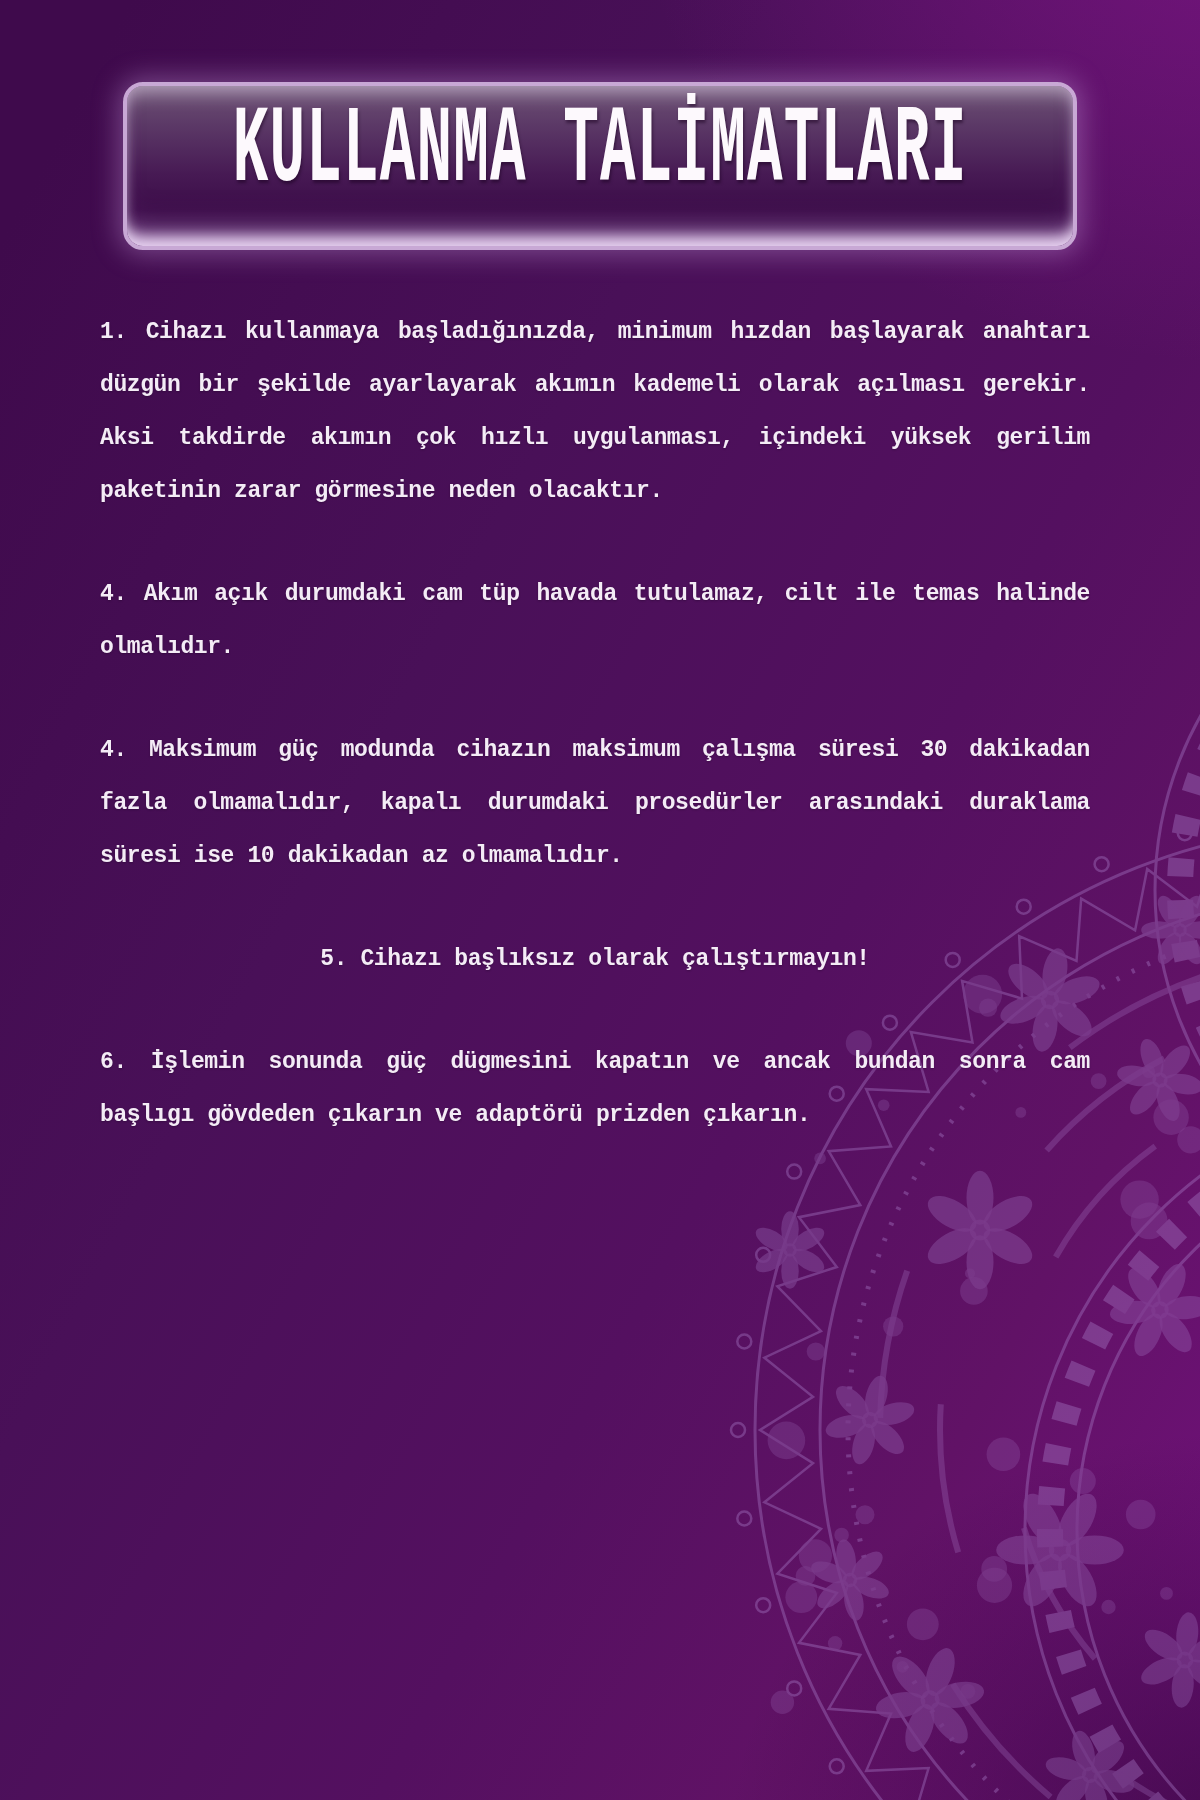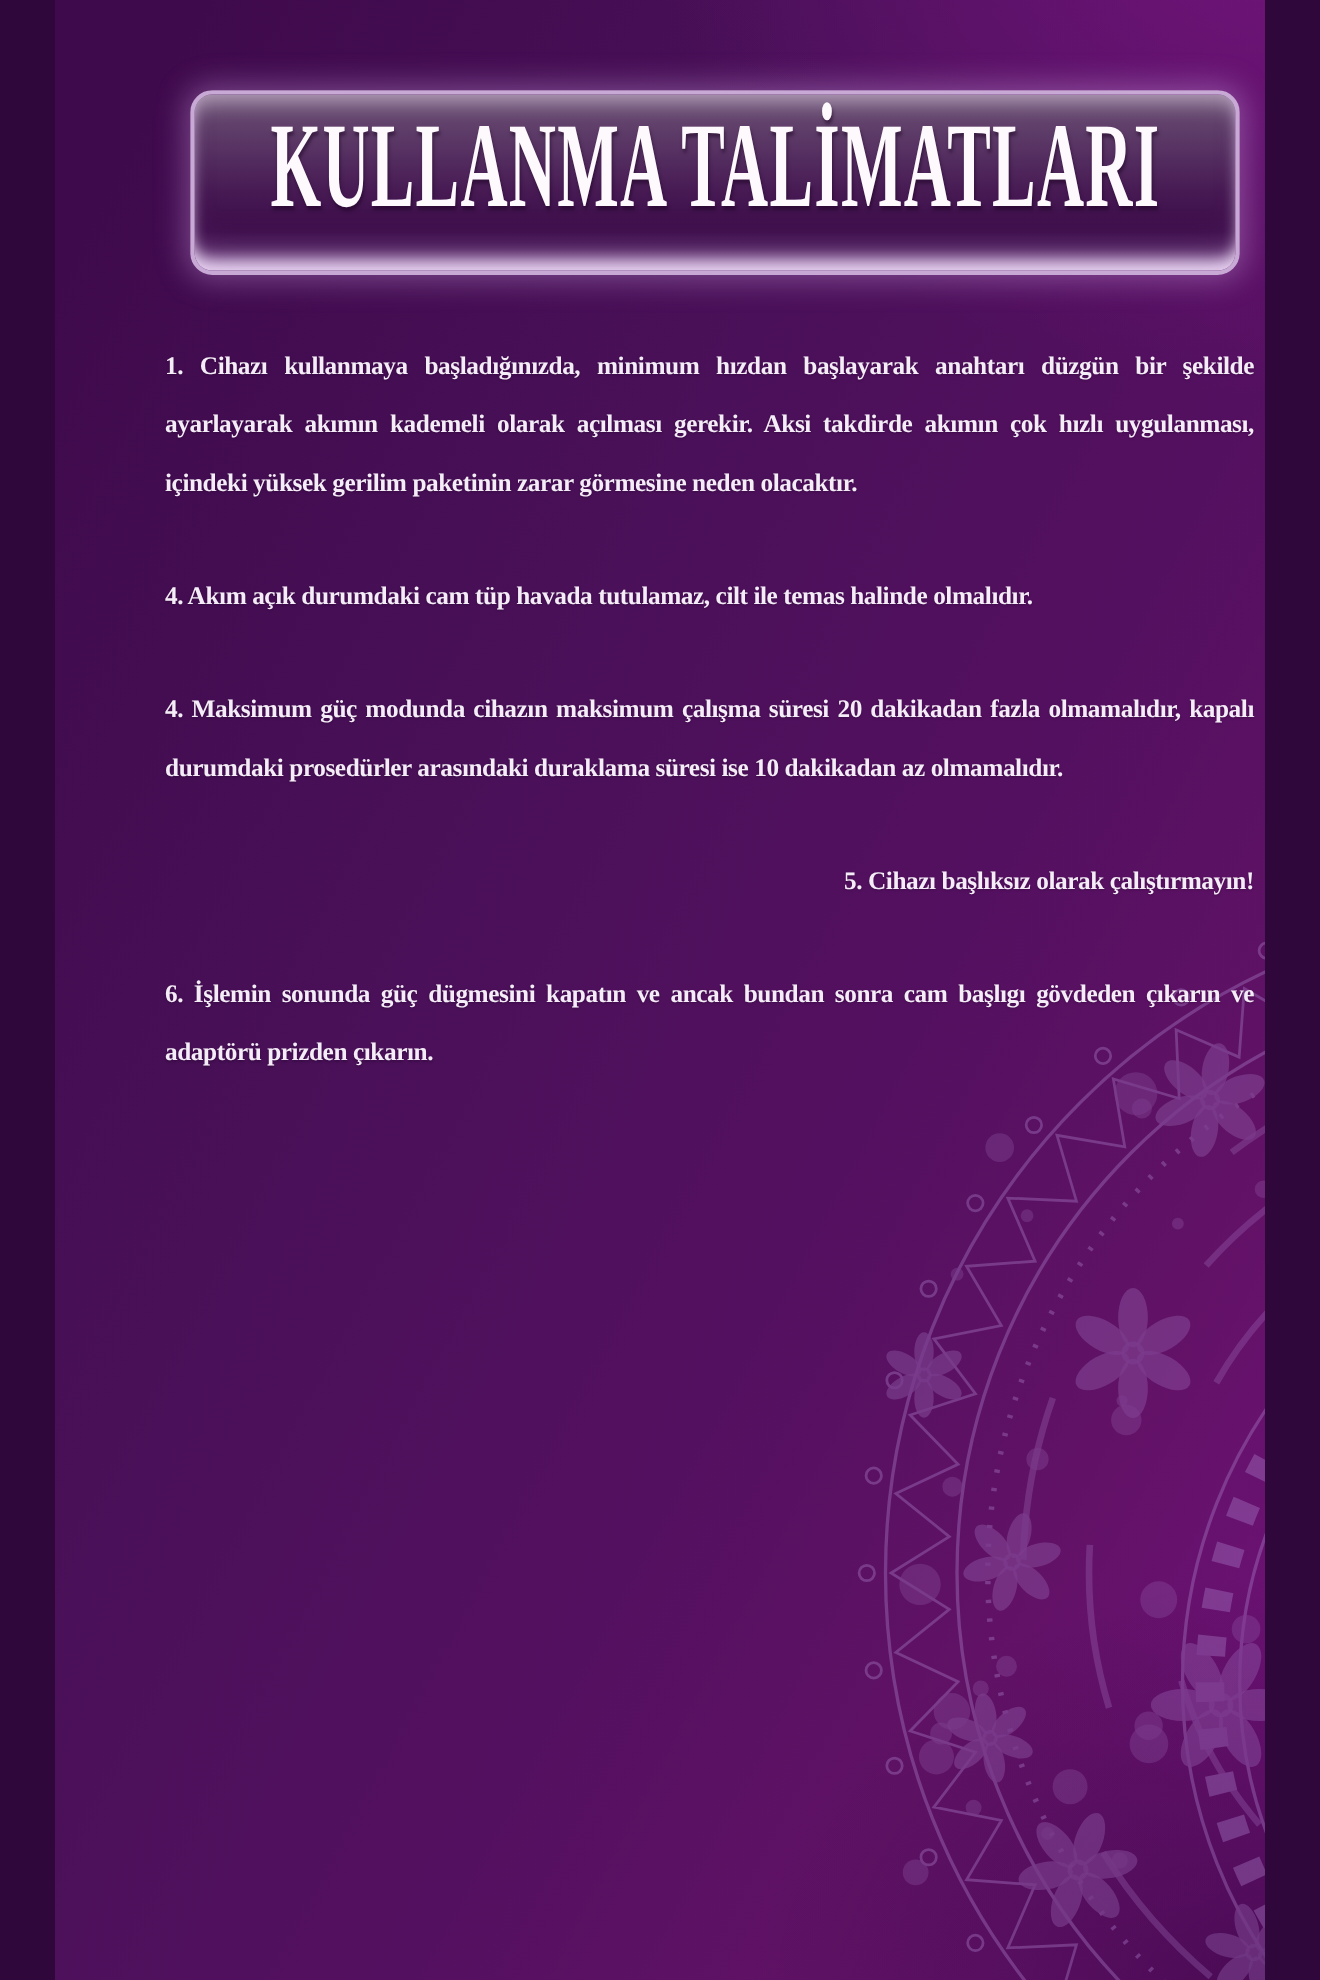--- a/index.html
+++ b/index.html
@@ -1,21 +1,21 @@
 <!DOCTYPE html>
 <html><head>
 <meta charset="utf-8">
 <style>
   html,body{margin:0;padding:0;background:#30073b;}
   .poster{
     position:relative;
-    width:1100px;height:1800px;
+    width:1200px;height:1800px;
     margin:0 auto;
     overflow:hidden;
-    font-family:Liberation Serif, serif;
+    font-family:Liberation Mono, monospace;
     background:
       radial-gradient(760px 620px at 102% 102%, rgba(42,6,52,.60), rgba(42,6,52,0) 65%),
       radial-gradient(980px 760px at 104% -6%, rgba(146,24,152,.55), rgba(146,24,152,0) 62%),
       linear-gradient(118deg, #3f0a4c 6%, #491058 36%, #541060 62%, #611266 80%, #72117c 100%);
   }
   
   .title-box{
     position:absolute;left:123px;top:82px;width:954px;height:168px;
     box-sizing:border-box;
     border:4px solid #c8a8d5;
@@ -47,21 +47,21 @@
   }
   .ins{
     margin:0 0 50px 0;
     font-size:23px;
     font-weight:700;
     line-height:53px;
     letter-spacing:-0.4px;
     text-align:justify;
     text-shadow:0 1px 2px rgba(20,0,25,.3);
   }
-  .ins.no-just{text-align:right;}
+  .ins.no-just{text-align:center;}
   
   .ornament{
     position:absolute;left:0;top:0;width:1200px;height:1800px;
     pointer-events:none;
   }
 </style>
 </head>
 <body>
 
 <div class="poster">
@@ -270,18 +270,18 @@
       </g>
     </svg>
 
   <div class="title-box">
     <span class="title-text">KULLANMA TALİMATLARI</span>
   </div>
 
   <div class="content">
     <p class="ins">1. Cihazı kullanmaya başladığınızda, minimum hızdan başlayarak anahtarı düzgün bir şekilde ayarlayarak akımın kademeli olarak açılması gerekir. Aksi takdirde akımın çok hızlı uygulanması, içindeki yüksek gerilim paketinin zarar görmesine neden olacaktır.</p>
     <p class="ins">4. Akım açık durumdaki cam tüp havada tutulamaz, cilt ile temas halinde olmalıdır.</p>
-    <p class="ins">4. Maksimum güç modunda cihazın maksimum çalışma süresi 20 dakikadan fazla olmamalıdır, kapalı durumdaki prosedürler arasındaki duraklama süresi ise 10 dakikadan az olmamalıdır.</p>
+    <p class="ins">4. Maksimum güç modunda cihazın maksimum çalışma süresi 30 dakikadan fazla olmamalıdır, kapalı durumdaki prosedürler arasındaki duraklama süresi ise 10 dakikadan az olmamalıdır.</p>
     <p class="ins no-just">5. Cihazı başlıksız olarak çalıştırmayın!</p>
     <p class="ins">6. İşlemin sonunda güç dügmesini kapatın ve ancak bundan sonra cam başlıgı gövdeden çıkarın ve adaptörü prizden çıkarın.</p>
   </div>
 
 </div>
 
 </body></html>

